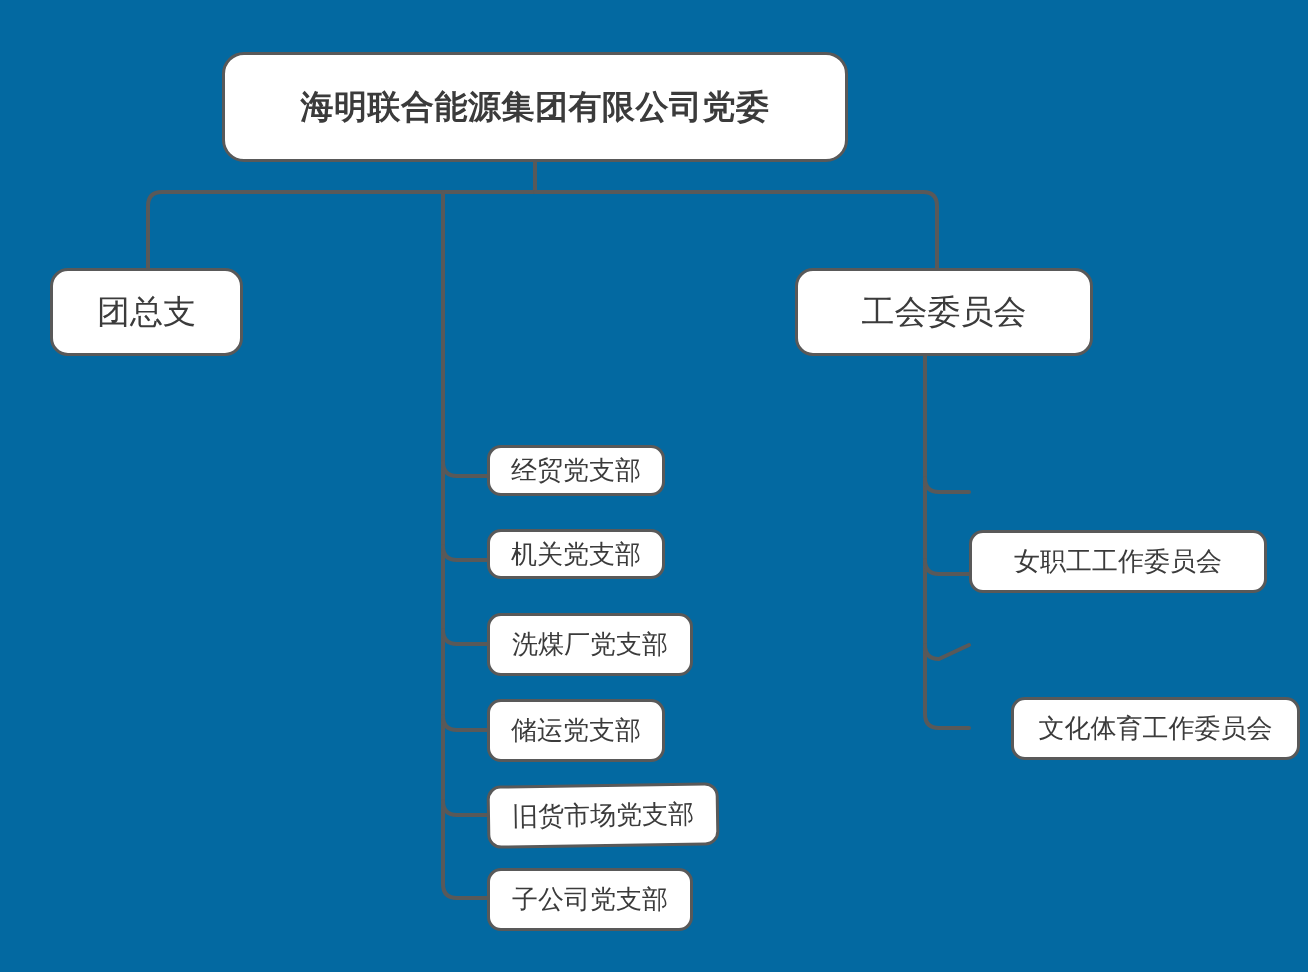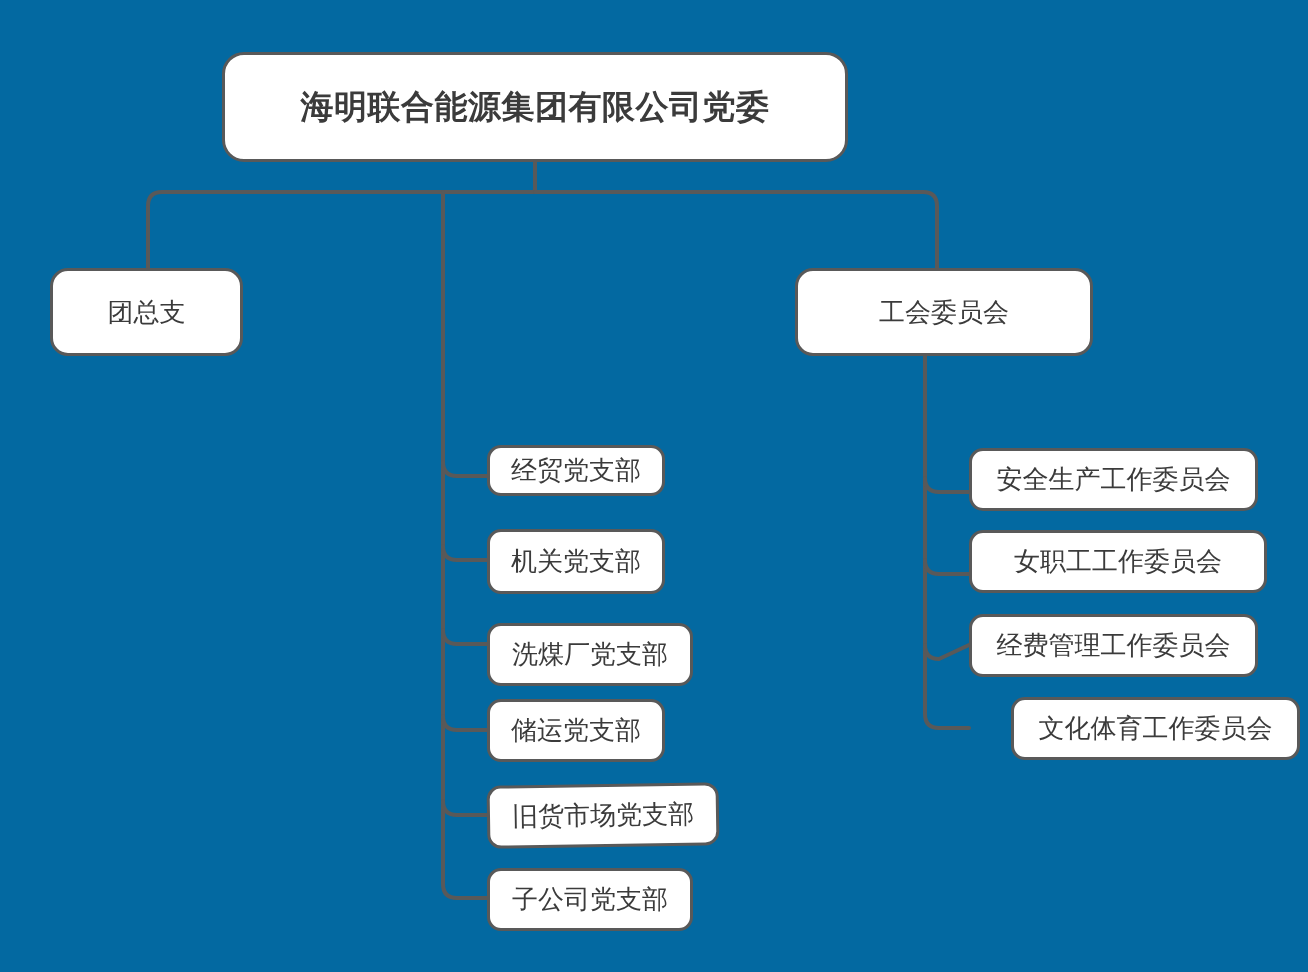--- a/index.html
+++ b/index.html
@@ -38,21 +38,21 @@
     white-space: nowrap;
   }
   .node-root {
     border-radius: 22px;
     font-size: 33px;
     font-weight: bold;
     letter-spacing: 0.5px;
   }
   .node-l2 {
     border-radius: 18px;
-    font-size: 26px;
+    font-size: 33px;
     font-weight: normal;
   }
   .node-l3 {
     border-radius: 14px;
     font-size: 26px;
     font-weight: normal;
   }
   .node-l3 .node-label {
     padding: 0 10px;
   }
@@ -97,49 +97,43 @@
   </div>
 
   <div class="node node-l2" style="left:795px; top:268px; width:298px; height:88px;">
     <span class="node-label">工会委员会</span>
   </div>
 
   <div class="node node-l3" style="left:487px; top:445px; width:178px; height:51px;">
     <span class="node-label">经贸党支部</span>
   </div>
 
-  <div class="node node-l3" style="left:487px; top:529px; width:178px; height:65px;">
+  <div class="node node-l3" style="left:487px; top:529px; width:178px; height:50px;">
     <span class="node-label">机关党支部</span>
   </div>
 
-  <div class="node node-l3" style="left:487px; top:613px; width:206px; height:63px;margin-top:10px;">
+  <div class="node node-l3" style="left:487px; top:613px; width:206px; height:63px;">
     <span class="node-label">洗煤厂党支部</span>
   </div>
 
   <div class="node node-l3" style="left:487px; top:699px; width:178px; height:63px;">
     <span class="node-label">储运党支部</span>
   </div>
 
   <div class="node node-l3 skewed" style="left:487px; top:784px; width:232px; height:63px;">
     <span class="node-label">旧货市场党支部</span>
   </div>
 
   <div class="node node-l3" style="left:487px; top:868px; width:206px; height:63px;">
     <span class="node-label">子公司党支部</span>
   </div>
 
-  <div class="node node-l3" style="left:969px; top:448px; width:289px; height:63px;">
-    <span class="node-label">安全生产工作委员会</span>
-  </div>
 
   <div class="node node-l3" style="left:969px; top:530px; width:298px; height:63px;">
     <span class="node-label">女职工工作委员会</span>
   </div>
 
-  <div class="node node-l3" style="left:969px; top:614px; width:289px; height:63px;">
-    <span class="node-label">经费管理工作委员会</span>
-  </div>
 
   <div class="node node-l3" style="left:969px; top:697px; width:289px; height:63px;margin-left:42px;">
     <span class="node-label">文化体育工作委员会</span>
   </div>
 
 </div>
 
 </body></html>

